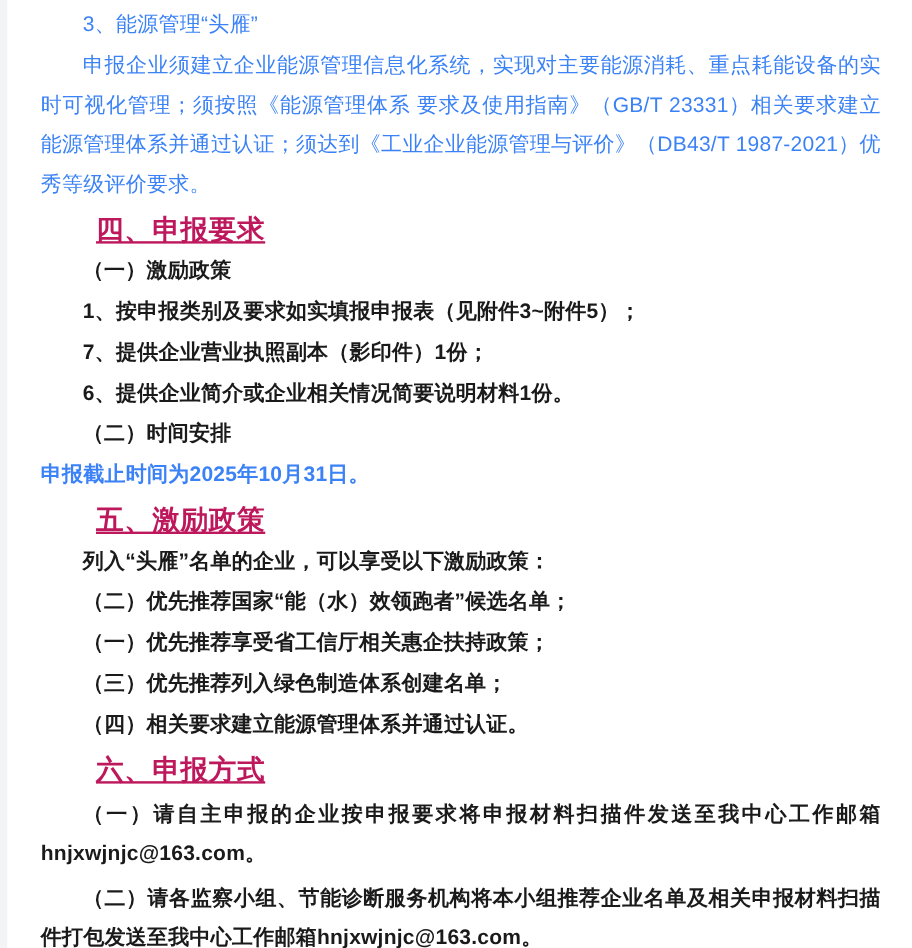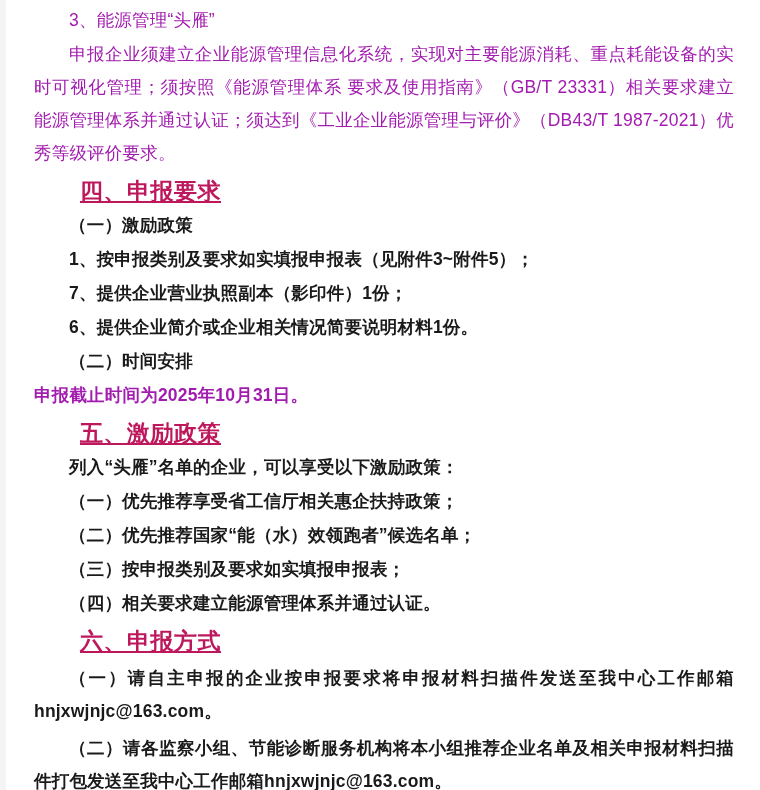--- a/index.html
+++ b/index.html
@@ -34,21 +34,21 @@
     left: 34px;
     top: 4px;
     width: 700px;
   }
   .para {
     font-size: 17.5px;
     line-height: 33px;
     letter-spacing: 0.2px;
     margin: 0 0 1px 0;
     text-align: justify;
-    color: #a21caf;
+    color: #3b82f6;
   }
   .indent2 {
     text-indent: 2em;
   }
   .heading {
     font-size: 23px;
     line-height: 33px;
     font-weight: bold;
     color: #be185d;
     text-indent: 2em;
@@ -90,25 +90,25 @@
     <p class="para indent2 sub-bold">6、提供企业简介或企业相关情况简要说明材料1份。</p>
 
     <p class="para indent2 sub-bold">（二）时间安排</p>
 
     <p class="para bold">申报截止时间为2025年10月31日。</p>
 
     <p class="heading">五、激励政策</p>
 
     <p class="para indent2 sub-bold">列入“头雁”名单的企业，可以享受以下激励政策：</p>
 
+    <p class="para indent2 sub-bold">（二）优先推荐国家“能（水）效领跑者”候选名单；</p>
+
     <p class="para indent2 sub-bold">（一）优先推荐享受省工信厅相关惠企扶持政策；</p>
 
-    <p class="para indent2 sub-bold">（二）优先推荐国家“能（水）效领跑者”候选名单；</p>
-
-    <p class="para indent2 sub-bold">（三）按申报类别及要求如实填报申报表；</p>
+    <p class="para indent2 sub-bold">（三）优先推荐列入绿色制造体系创建名单；</p>
 
     <p class="para indent2 sub-bold">（四）相关要求建立能源管理体系并通过认证。</p>
 
     <p class="heading">六、申报方式</p>
 
     <p class="para indent2 sub-bold gap-top">（一）请自主申报的企业按申报要求将申报材料扫描件发送至我中心工作邮箱hnjxwjnjc@163.com。</p>
 
     <p class="para indent2 sub-bold gap-top">（二）请各监察小组、节能诊断服务机构将本小组推荐企业名单及相关申报材料扫描件打包发送至我中心工作邮箱hnjxwjnjc@163.com。</p>
 
   </div>

